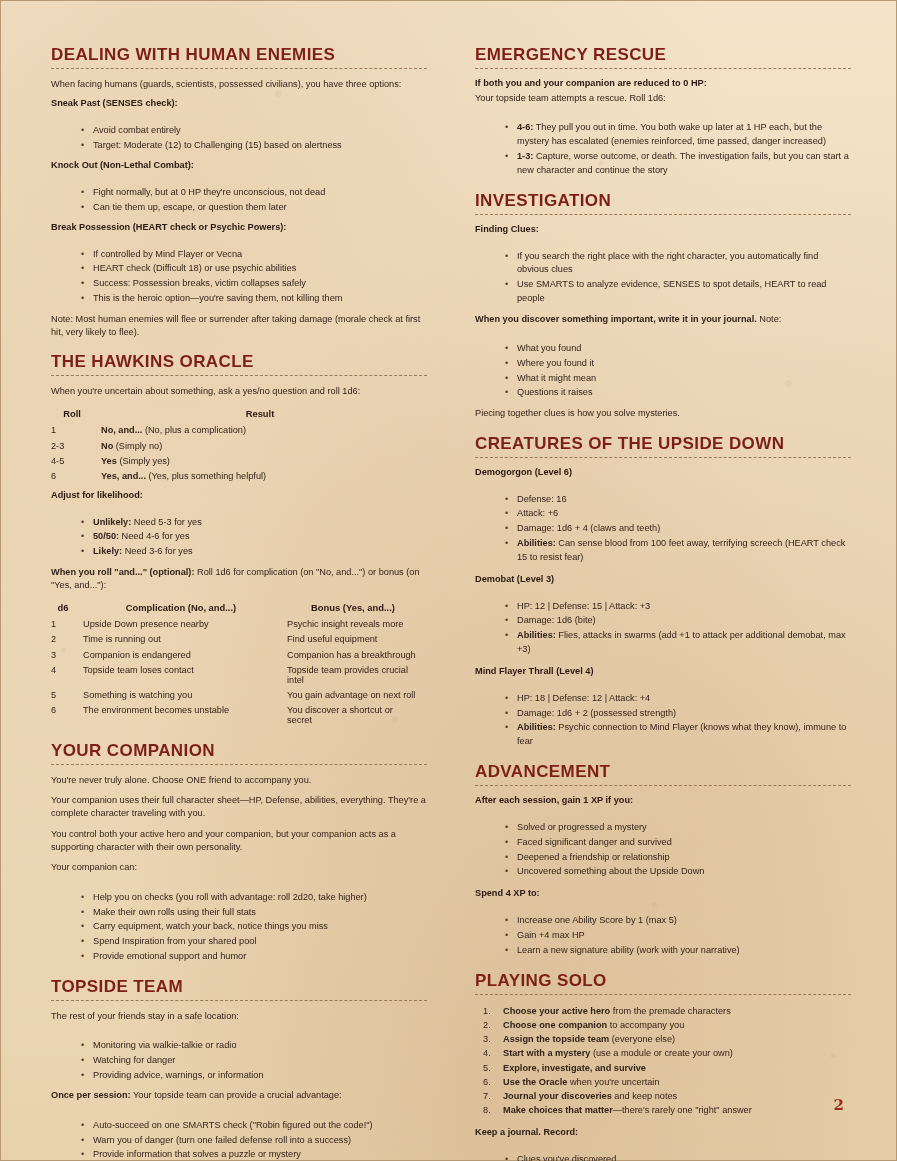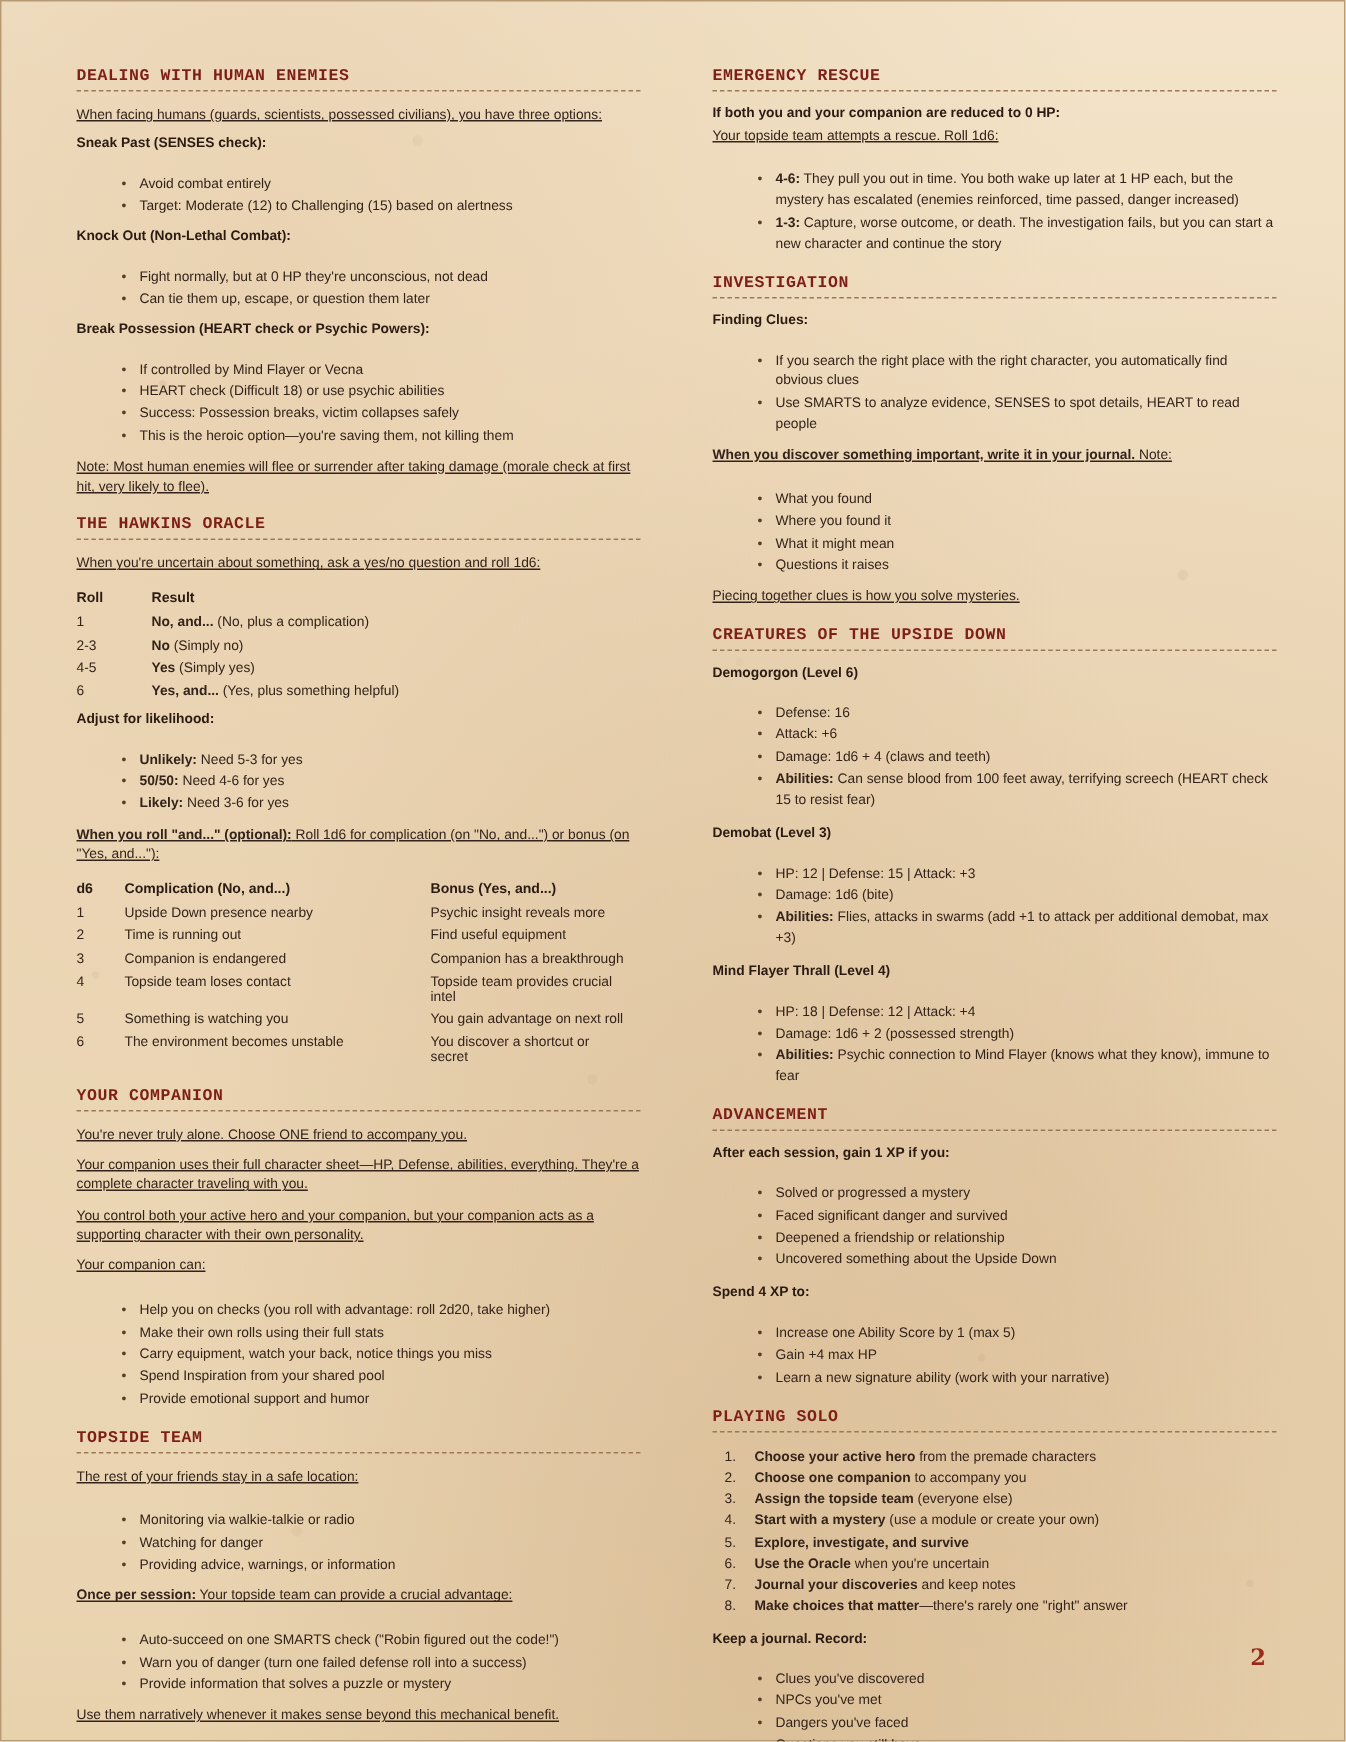--- a/index.html
+++ b/index.html
@@ -47,44 +47,43 @@
     position: absolute;
     top: 44px;
     left: 50px;
     width: 800px;
     display: flex;
     gap: 48px;
   }
   .col { width: 376px; }
 
   h2.section {
-    font-family: Liberation Mono, monospace;
+    font-family: Liberation Sans, sans-serif;
     font-weight: bold;
-    font-size: 11px;
+    font-size: 17px;
     letter-spacing: 0.4px;
     color: #7e1f17;
     margin: 0 0 6px 0;
     padding: 0 0 3px 0;
     text-transform: uppercase;
     position: relative;
     display: block;
   }
   h2.section .rule {
     display: block;
     border-bottom: 1px dashed #9a7a55;
     margin-top: 3px;
   }
   .section-wrap { margin-bottom: 13px; }
 
   p.body {
     font-size: 9.2px;
     line-height: 1.45;
     margin: 0 0 7px 0;
     color: #34231a;
-    text-decoration: underline;
   }
   p.sub {
     font-size: 9.2px;
     font-weight: bold;
     margin: 0 0 4px 0;
     color: #2b1a12;
   }
   p.sub.spaced { margin-top: 9px; }
   .b { font-weight: bold; }
 
@@ -128,21 +127,21 @@
     color: #34231a;
   }
 
   table.tbl {
     border-collapse: collapse;
     font-size: 9.2px;
     margin: 0 0 6px 0;
     width: 100%;
   }
   table.tbl th {
-    text-align: left;
+    text-align: center;
     font-weight: bold;
     font-size: 9.4px;
     padding: 2px 8px 4px 0;
     color: #2b1a12;
   }
   table.tbl td {
     padding: 2.6px 8px 2.6px 0;
     vertical-align: top;
     color: #34231a;
   }

